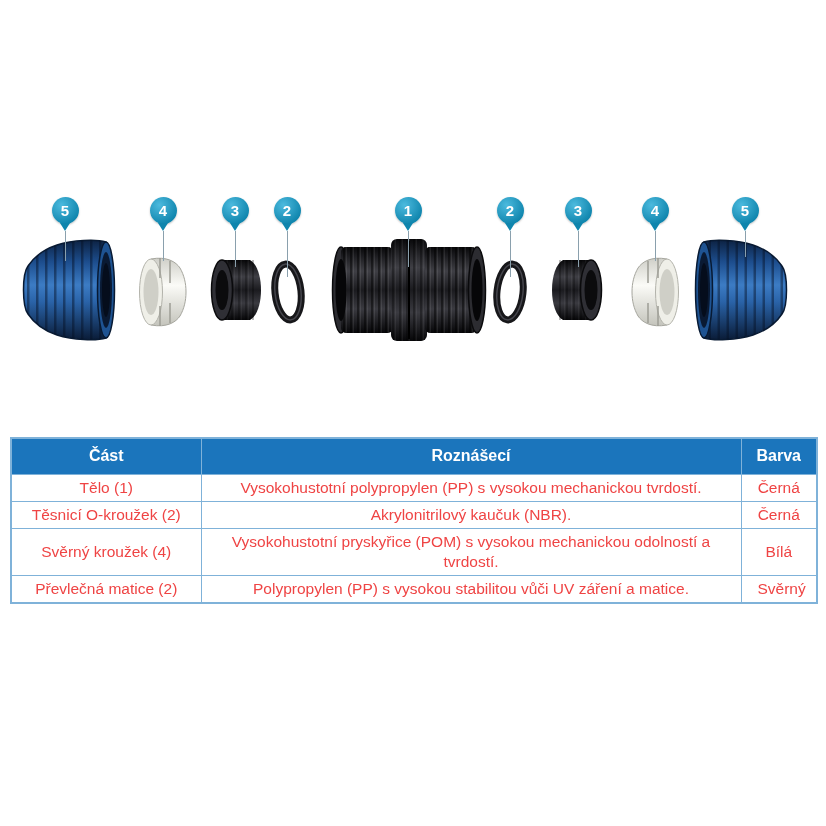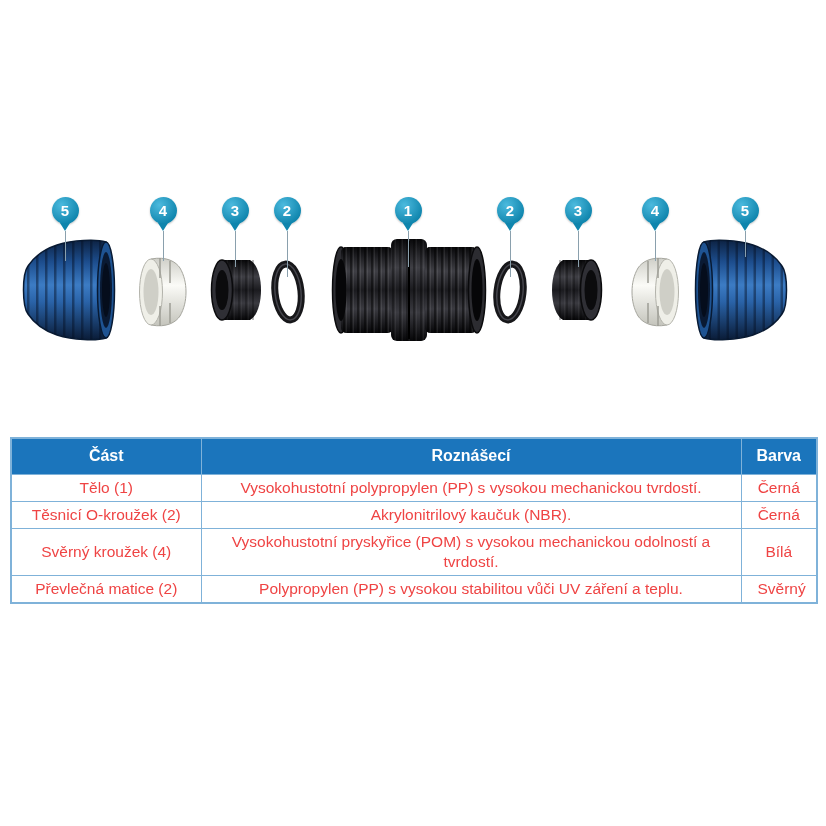--- a/index.html
+++ b/index.html
@@ -246,17 +246,17 @@
       <td>Akrylonitrilový kaučuk (NBR).</td>
       <td class="color-cell">Černá</td>
     </tr>
     <tr>
       <td class="part-cell">Svěrný kroužek (4)</td>
       <td>Vysokohustotní pryskyřice (POM) s vysokou mechanickou odolností a tvrdostí.</td>
       <td class="color-cell">Bílá</td>
     </tr>
     <tr>
       <td class="part-cell">Převlečná matice (2)</td>
-      <td>Polypropylen (PP) s vysokou stabilitou vůči UV záření a teplu.</td>
+      <td>Polypropylen (PP) s vysokou stabilitou vůči UV záření a matice.</td>
       <td class="color-cell">Svěrný</td>
     </tr>
   </tbody>
 </table>
 
 </body></html>

